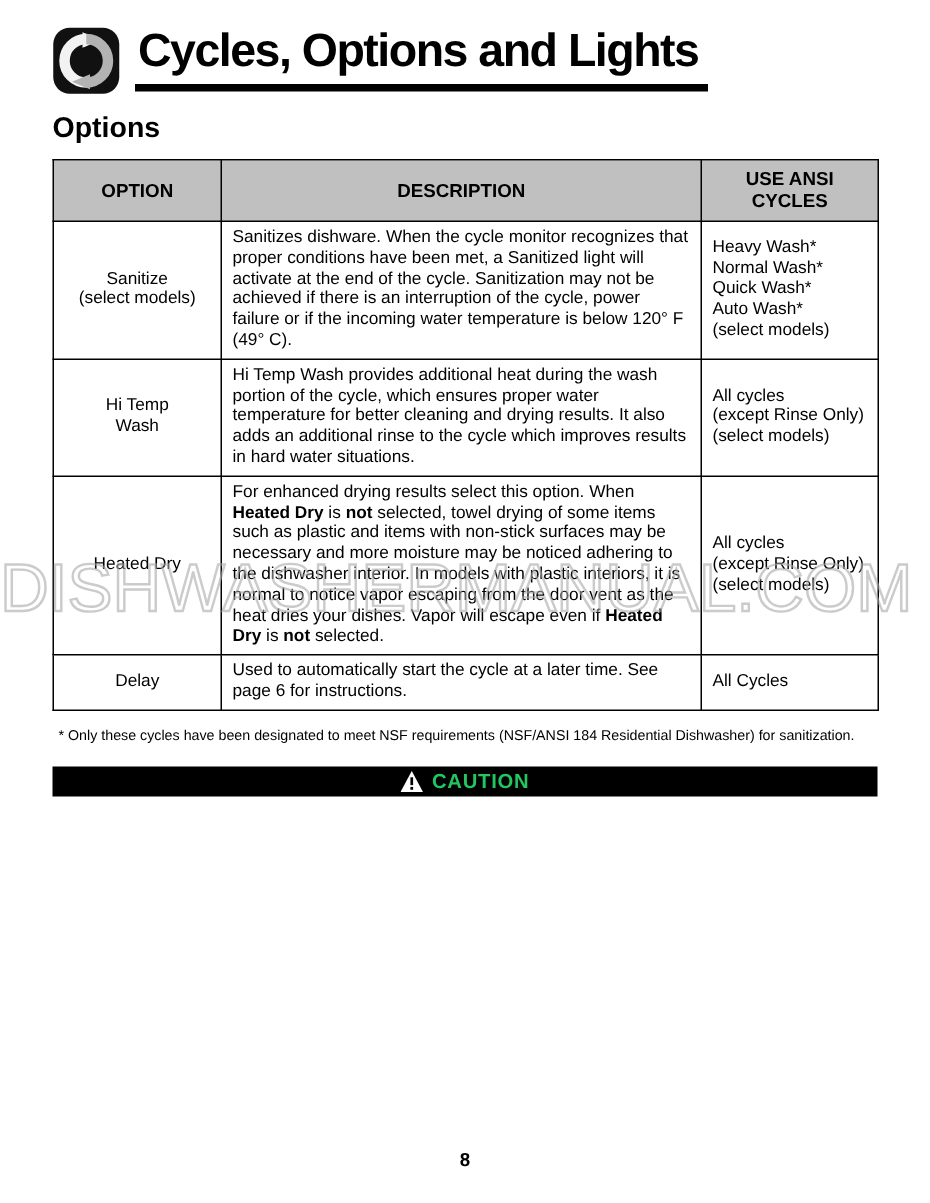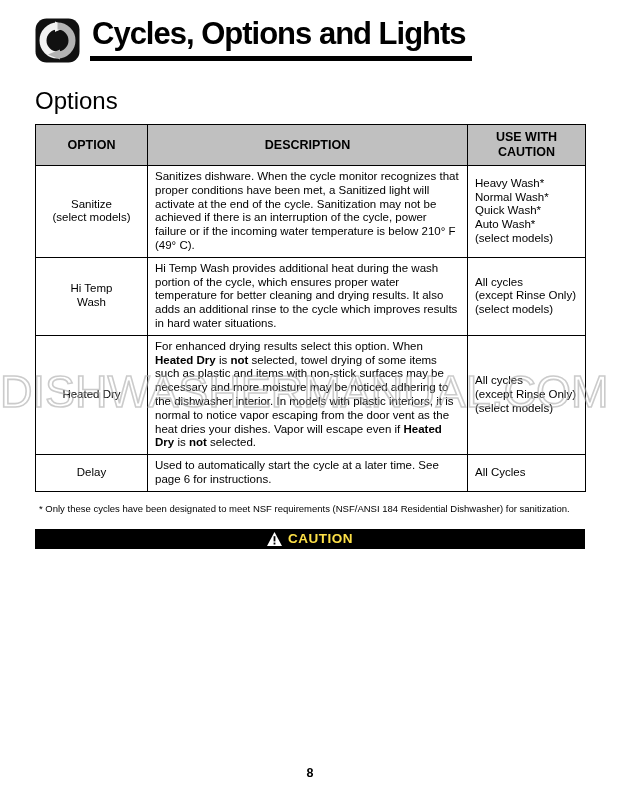--- a/index.html
+++ b/index.html
@@ -13,21 +13,21 @@
   }
   
   .hdr{display:flex;align-items:flex-start;margin:18px 35px 0 35px;}
   .hdr-icon{width:45px;height:45px;flex:0 0 45px;margin-right:10px;}
   .hdr-titlewrap{display:inline-block;border-bottom:5px solid #000;padding:0 6px 5px 2px;}
   .hdr-title{
     font-size:31px;font-weight:bold;letter-spacing:-1px;line-height:1.05;
     font-family:"Liberation Sans", sans-serif;
   }
   
-  .opt-heading{margin:24px 35px 0 35px;font-size:24px;font-weight:normal;}
+  .opt-heading{margin:12px 35px 0 35px;font-size:19px;font-weight:bold;}
   .opt-intro{margin:7px 35px 0 35px;font-size:12.5px;line-height:1.25;}
   
   table.opts{
     border-collapse:collapse;
     margin:9px 35px 0 35px;
     width:550px;
     table-layout:fixed;
   }
   table.opts th, table.opts td{
     border:1.6px solid #000;
@@ -46,21 +46,21 @@
   col.c-desc{width:320px;}
   col.c-use{width:118px;}
   td.cell-option{text-align:center;vertical-align:middle;font-weight:normal;font-size:12px;}
   td.cell-desc{vertical-align:middle;text-align:left;}
   td.cell-use{text-align:left;vertical-align:middle;line-height:1.3;}
   
   .footnote{margin:11px 35px 0 39px;font-size:9.5px;}
   
   .caution{margin:15px 35px 0 35px;}
   .caution-bar{
-    background:#000;color:#fde047;height:20px;
+    background:#000;color:#22c55e;height:20px;
     display:flex;align-items:center;justify-content:center;
     font-weight:bold;font-size:13.5px;letter-spacing:0.5px;
   }
   .caution-bar .tri{margin-right:6px;display:inline-flex;}
   .caution-body{
     background:#c6c6c6;
     padding:5px 8px 7px 8px;
     font-size:12px;line-height:1.28;
   }
   
@@ -107,27 +107,27 @@
   <table class="opts">
     <colgroup>
         <col class="c-opt">
         <col class="c-desc">
         <col class="c-use">
       </colgroup>
     <thead>
       <tr>
         <th>OPTION</th>
         <th>DESCRIPTION</th>
-        <th>USE WITH CAUTION</th>
+        <th>USE ANSI CYCLES</th>
       </tr>
     </thead>
     <tbody>
       <tr>
         <td class="cell-option">Sanitize<br>(select models)</td>
-        <td class="cell-desc">Sanitizes dishware. When the cycle monitor recognizes that proper conditions have been met, a Sanitized light will activate at the end of the cycle. Sanitization may not be achieved if there is an interruption of the cycle, power failure or if the incoming water temperature is below 210° F (49° C).</td>
+        <td class="cell-desc">Sanitizes dishware. When the cycle monitor recognizes that proper conditions have been met, a Sanitized light will activate at the end of the cycle. Sanitization may not be achieved if there is an interruption of the cycle, power failure or if the incoming water temperature is below 120° F (49° C).</td>
         <td class="cell-use">Heavy Wash*<br>Normal Wash*<br>Quick Wash*<br>Auto Wash*<br>(select models)</td>
       </tr>
       <tr>
         <td class="cell-option">Hi Temp<br>Wash</td>
         <td class="cell-desc">Hi Temp Wash provides additional heat during the wash portion of the cycle, which ensures proper water temperature for better cleaning and drying results. It also adds an additional rinse to the cycle which improves results in hard water situations.</td>
         <td class="cell-use">All cycles<br>(except Rinse Only)<br>(select models)</td>
       </tr>
       <tr>
         <td class="cell-option">Heated Dry</td>
         <td class="cell-desc">For enhanced drying results select this option.  When <b>Heated Dry</b> is <b>not</b> selected, towel drying of some items such as plastic and items with non-stick surfaces may be necessary and more moisture may be noticed adhering to the dishwasher interior. In models with plastic interiors, it is normal to notice vapor escaping from the door vent as the heat dries your dishes. Vapor will escape even if <b>Heated Dry</b> is <b>not</b> selected.</td>

